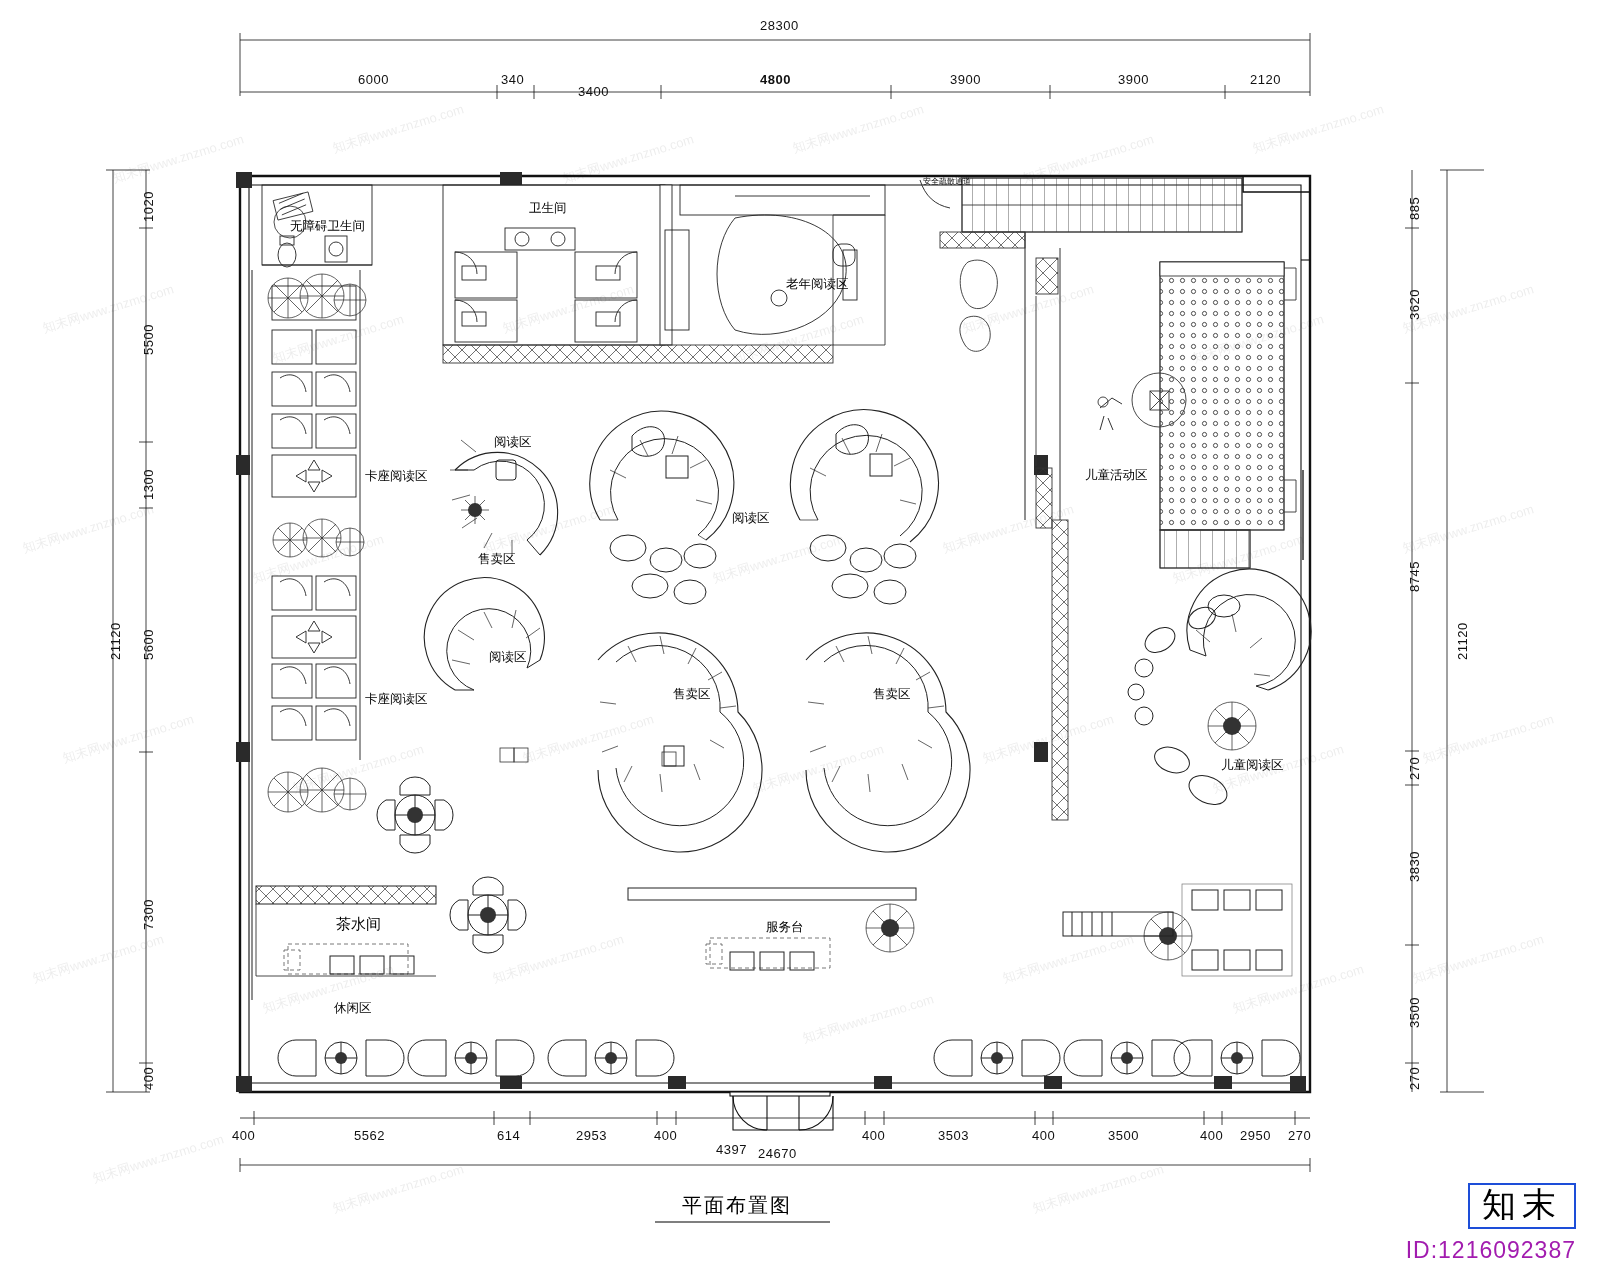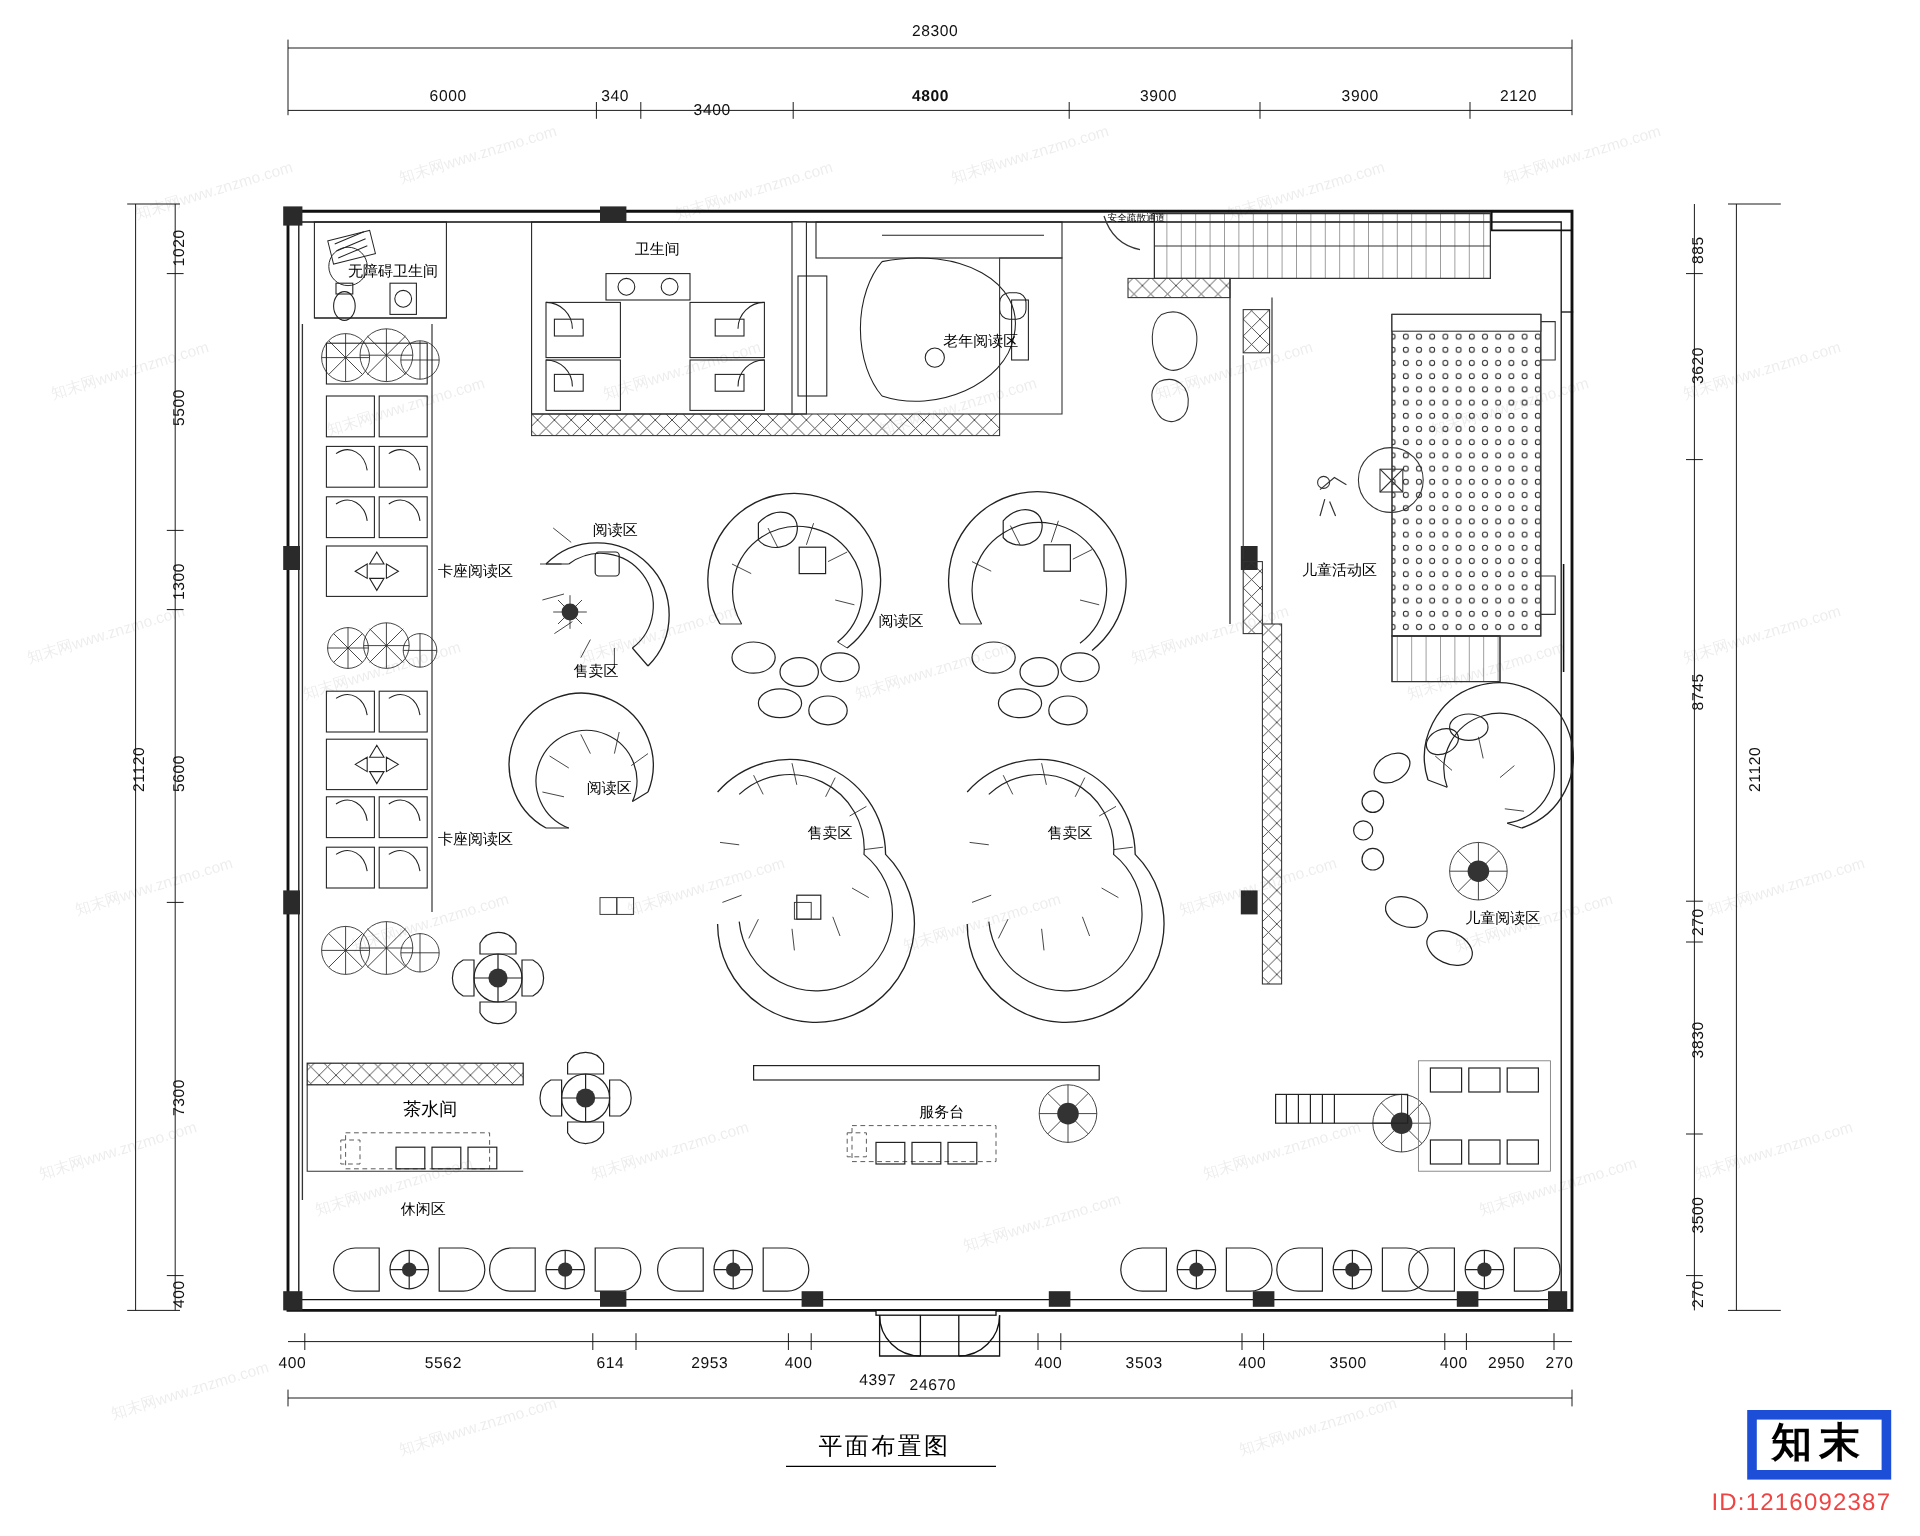--- a/index.html
+++ b/index.html
@@ -23,25 +23,25 @@
   .roomlabel.big{font-size:15px;}
   .title{
     position:absolute;font-size:20px;letter-spacing:2px;color:#000;
   }
   .wm{
     position:absolute;color:#000;opacity:0.07;font-size:13px;
     white-space:nowrap;pointer-events:none;user-select:none;
   }
   .brandwrap{position:absolute;right:24px;bottom:16px;text-align:right;}
   .brandbox{
-    display:inline-block;border:8px solid #1d4ed8;padding:2px 12px 4px 12px;
-    font-size:34px;font-weight:bold;letter-spacing:6px;line-height:1.05;
+    display:inline-block;border:2px solid #1d4ed8;padding:2px 12px 4px 12px;
+    font-size:34px;font-weight:normal;letter-spacing:6px;line-height:1.05;
     font-family:"DejaVu Sans",sans-serif;
   }
-  .brandid{font-size:20px;letter-spacing:1px;margin-top:8px;color:#ef4444;margin-left:16px;}
+  .brandid{font-size:23px;letter-spacing:1px;margin-top:8px;color:#a21caf;margin-left:16px;}
   svg{display:block;}
 </style>
 </head>
 <body>
 
 <div id="sheet">
 
 <svg width="1600" height="1280" viewBox="0 0 1600 1280">
   <defs>
     <pattern id="hatchDots" width="11" height="11" patternUnits="userSpaceOnUse">

